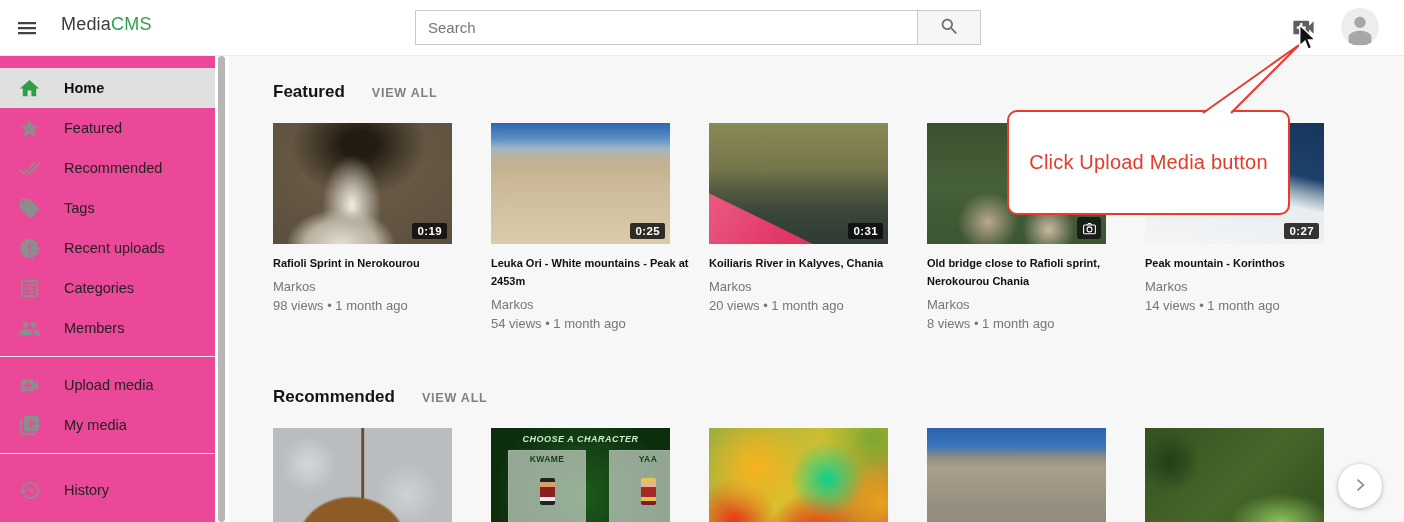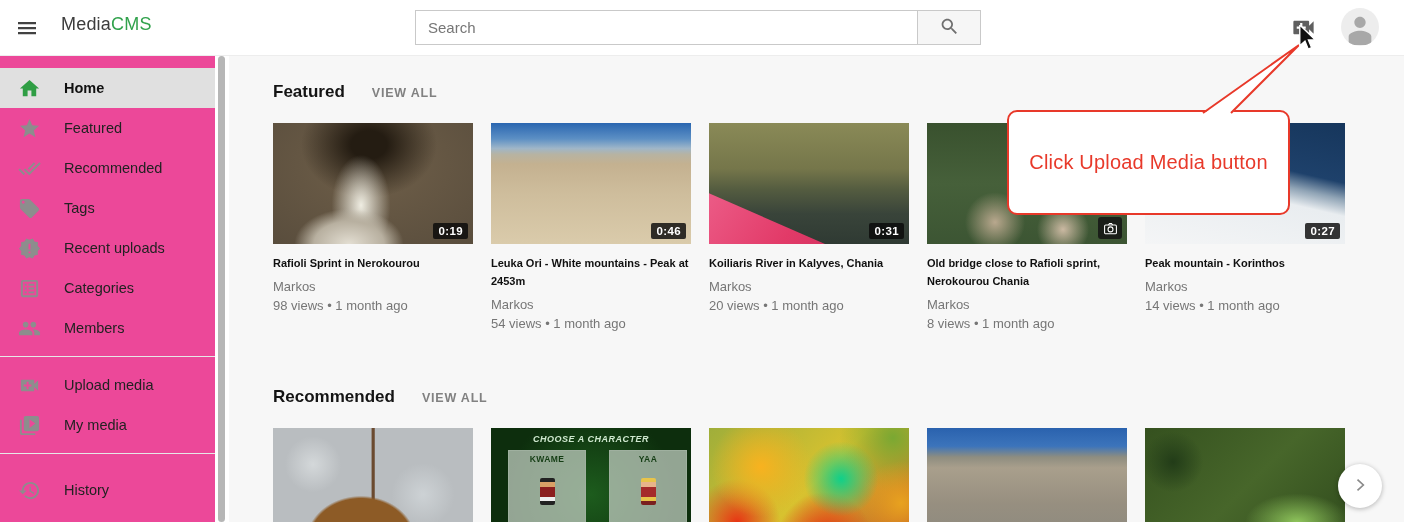--- a/index.html
+++ b/index.html
@@ -32,21 +32,21 @@
   .side-scroll .sthumb { position:absolute; left:3px; top:0; width:7px; height:466px; border-radius:4px; background:#b6b6b6; cursor:pointer; }
 
   
   .content { position:absolute; left:229px; top:56px; width:1175px; height:466px; padding-left:44px; }
   .section-head { display:flex; align-items:baseline; gap:27px; padding-top:26px; }
   .section-head.second { padding-top:56px; }
   .section-title { font-size:17px; font-weight:bold; color:#141414; }
   .view-all { font-size:12.5px; font-weight:bold; color:#818181; letter-spacing:.8px; cursor:pointer; }
   .cards-row { display:flex; gap:5px; margin-top:21px; }
   .card { width:213px; flex:0 0 auto; cursor:pointer; }
-  .thumb { position:relative; width:200px; height:121px; overflow:hidden; background:#ccc; }
+  .thumb { position:relative; width:179px; height:121px; overflow:hidden; background:#ccc; }
   .duration { position:absolute; right:5px; bottom:5px; background:rgba(10,10,10,.82); color:#fff; font-size:11.5px; font-weight:bold; letter-spacing:.4px; padding:2px 5px; border-radius:2px; }
   .photo-badge { position:absolute; right:5px; bottom:5px; width:24px; height:22px; background:rgba(20,20,20,.85); border-radius:3px; display:flex; align-items:center; justify-content:center; }
   .card-title { margin-top:10px; font-size:11px; font-weight:bold; line-height:18px; color:#101010; }
   .card-author { margin-top:7px; font-size:13px; color:#767676; }
   .card-meta { margin-top:4px; font-size:13px; color:#767676; }
 
   
   .th-rafioli { background:
     radial-gradient(ellipse 70px 45px at 38% 100%, #e3ded2, #b8b0a0 50%, rgba(184,176,160,0) 78%),
     radial-gradient(ellipse 42px 72px at 44% 68%, #efede2, rgba(239,237,226,0) 70%),
@@ -226,21 +226,21 @@
         <div class="thumb th-rafioli">
           <span class="duration">0:19</span>
         </div>
         <div class="card-title">Rafioli Sprint in Nerokourou</div>
         <div class="card-author">Markos</div>
         <div class="card-meta">98 views • 1 month ago</div>
       </div>
 
       <div class="card">
         <div class="thumb th-leuka">
-          <span class="duration">0:46</span>
+          <span class="duration">0:25</span>
         </div>
         <div class="card-title">Leuka Ori - White mountains - Peak at 2453m</div>
         <div class="card-author">Markos</div>
         <div class="card-meta">54 views • 1 month ago</div>
       </div>
 
       <div class="card">
         <div class="thumb th-koiliaris">
           <span class="duration" style="z-index:2;">0:31</span>
         </div>

